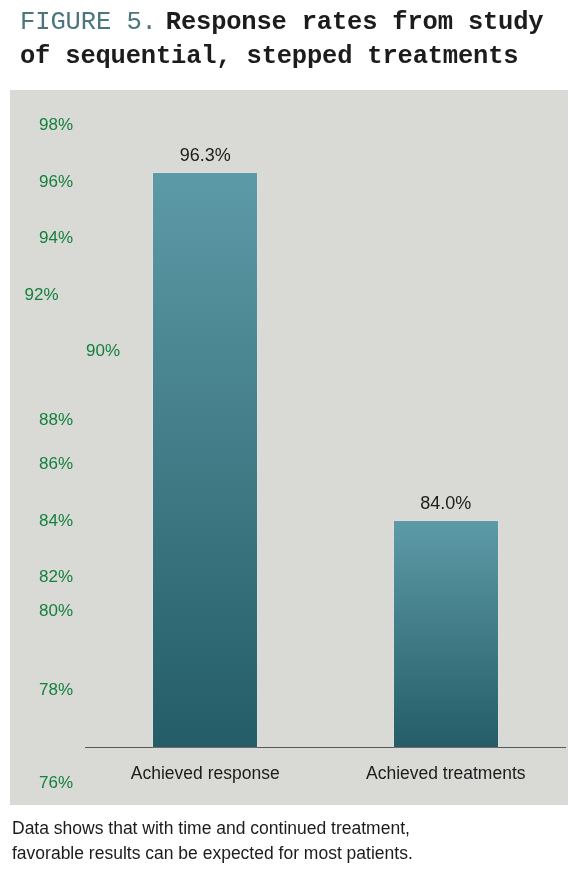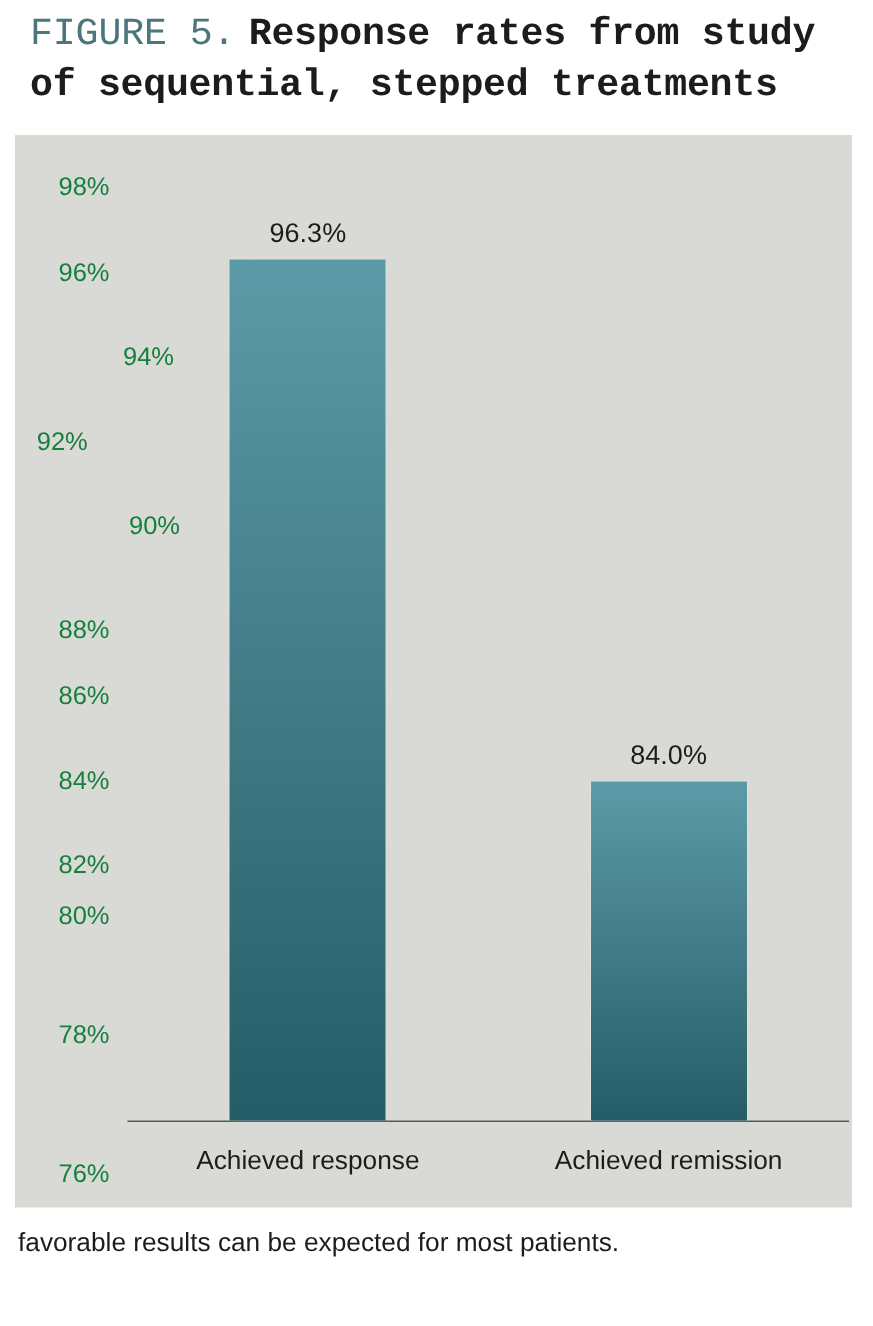--- a/index.html
+++ b/index.html
@@ -133,30 +133,31 @@
     <div class="plot" id="plot">
         <div class="ytick" style="top: 657px; left: 0px; width: 63px; margin-top: 36px;">76%</div>
         <div class="ytick" style="top: 600.455px; left: 0px; width: 63px;">78%</div>
         <div class="ytick" style="top: 521px; left: 0px; width: 63px;">80%</div>
         <div class="ytick" style="top: 487.364px; left: 0px; width: 63px;">82%</div>
         <div class="ytick" style="top: 430.818px; left: 0px; width: 63px;">84%</div>
         <div class="ytick" style="top: 374.273px; left: 0px; width: 63px;">86%</div>
         <div class="ytick" style="top: 317.727px; left: 0px; width: 63px; margin-top: 12px;">88%</div>
         <div class="ytick" style="top: 261.182px; left: 0px; width: 63px; margin-left: 47px;">90%</div>
         <div class="ytick" style="top: 204.636px; left: 0px; width: 63px; text-align: center;">92%</div>
-        <div class="ytick" style="top: 148.091px; left: 0px; width: 63px; margin-left: 43px;">94%</div>
+        <div class="ytick" style="top: 148.091px; left: 0px; width: 63px;">94%</div>
         <div class="ytick" style="top: 91.5455px; left: 0px; width: 63px;">96%</div>
         <div class="ytick" style="top: 35px; left: 0px; width: 63px;">98%</div>
         <div class="axis-line" style="left: 75px; top: 657px; width: 481px; background: rgb(88, 88, 88);"></div>
         <div class="bar" style="left: 143.25px; top: 83.0636px; width: 104px; height: 573.936px; background: linear-gradient(rgb(93, 154, 167) 0%, rgb(36, 93, 103) 100%);"></div>
         <div class="bar-value" style="left: 195.25px; top: 55.0636px;">96.3%</div>
         <div class="cat-label" style="left: 195.25px; top: 673px;">Achieved response</div>
         <div class="bar" style="left: 383.75px; top: 430.818px; width: 104px; height: 226.182px; background: linear-gradient(rgb(93, 154, 167) 0%, rgb(36, 93, 103) 100%);"></div>
         <div class="bar-value" style="left: 435.75px; top: 402.818px;">84.0%</div>
-        <div class="cat-label" style="left: 435.75px; top: 673px;">Achieved remission</div>
+        <div class="cat-label" style="left: 435.75px; top: 673px;">Achieved treatments</div>
       </div>
   </div>
 
   <div class="caption">
+    <div>Data shows that with time and continued treatment,</div>
     <div>favorable results can be expected for most patients.</div>
   </div>
 
 </div>
 
 </body></html>

